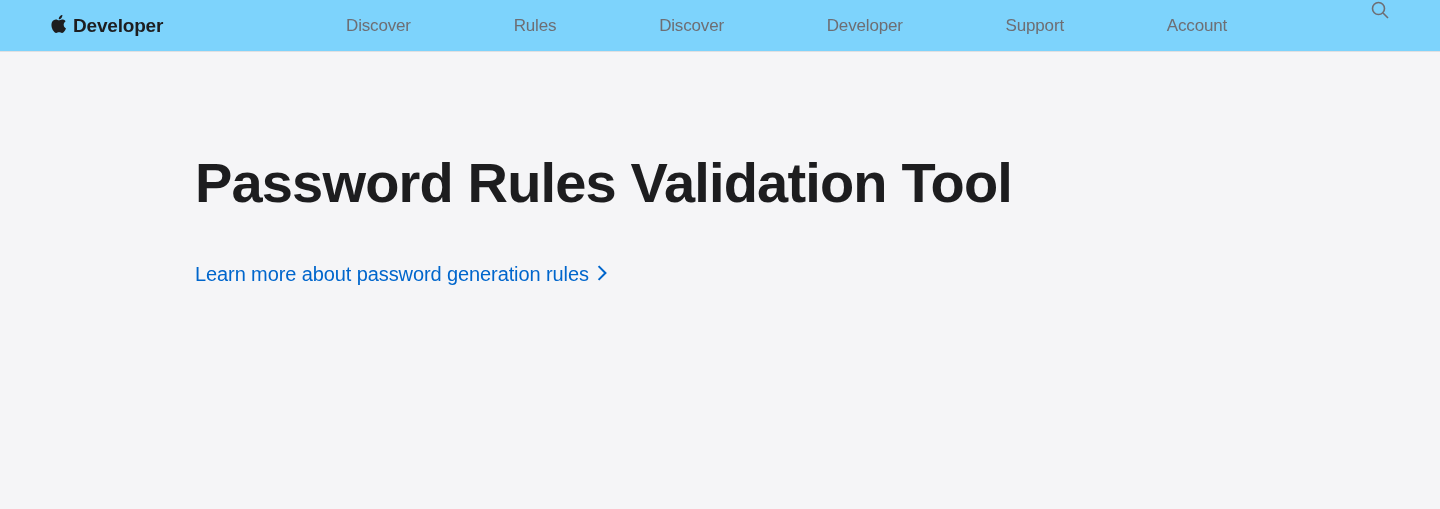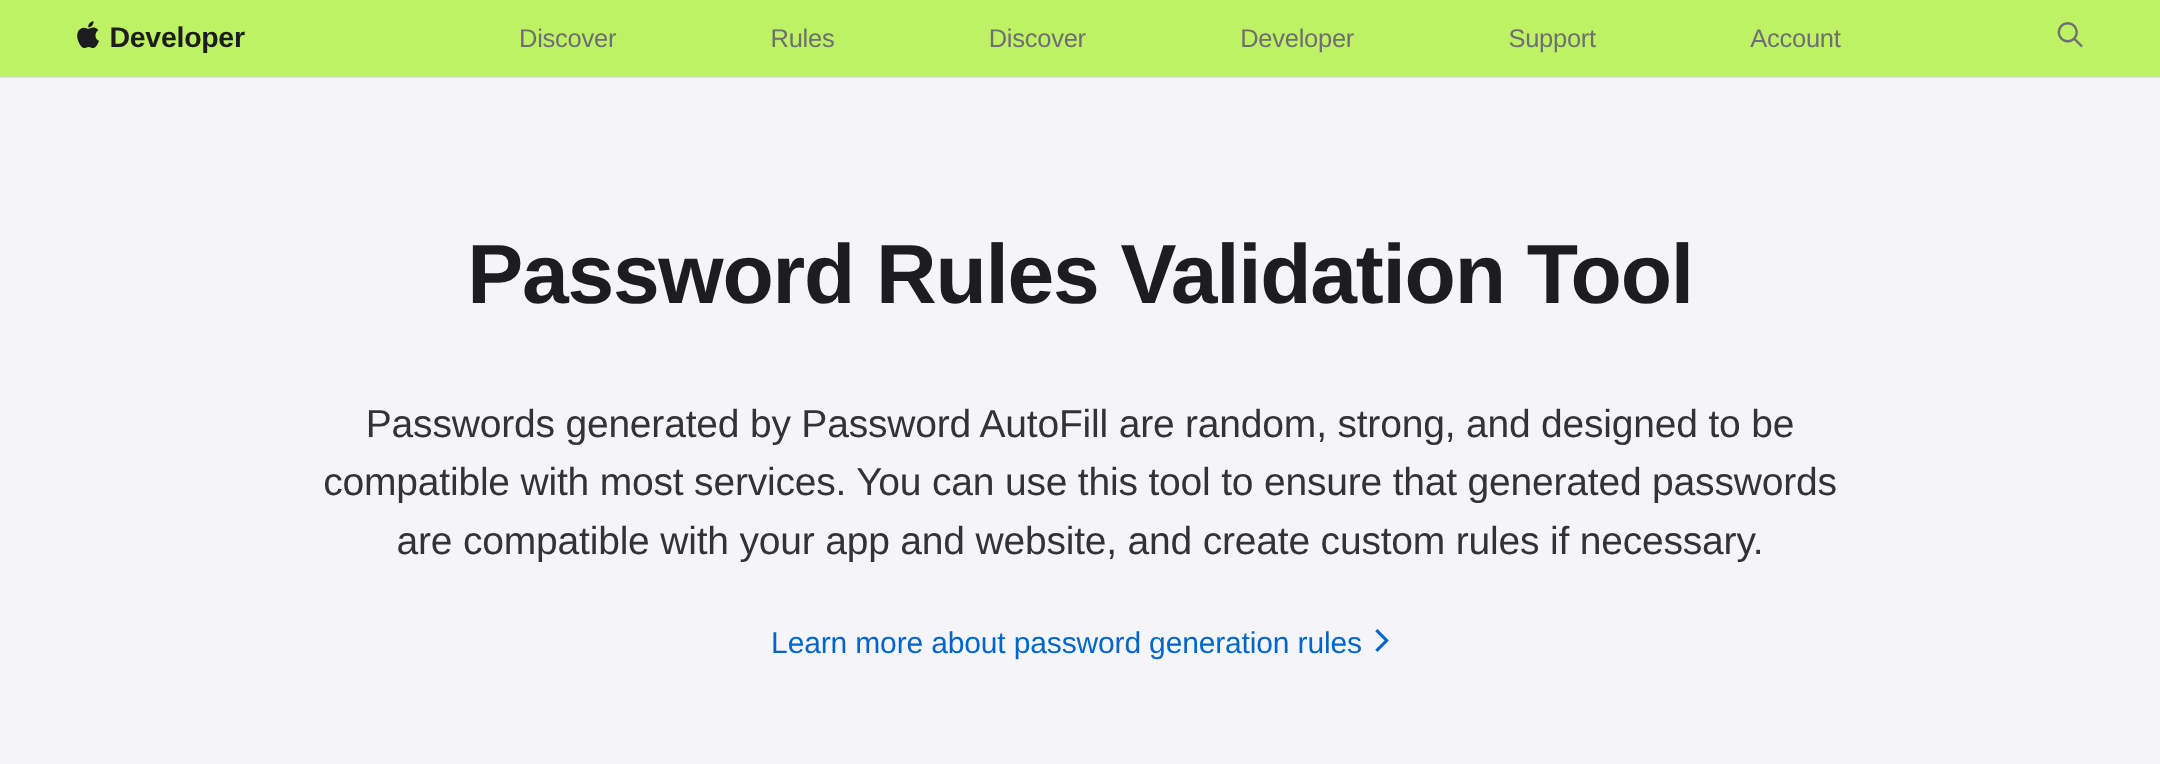--- a/index.html
+++ b/index.html
@@ -9,23 +9,22 @@
     }
     body {
       font-family: -apple-system, BlinkMacSystemFont, "SF Pro Text", "Helvetica Neue", Helvetica, Arial, sans-serif;
       background: #f5f5f7;
       width: 1440px;
       height: 509px;
       overflow: hidden;
     }
     .navbar {
       display: flex;
-      align-items: center;
       height: 52px;
-      background: #bef264;
+      background: #7dd3fc;
       border-bottom: 1px solid #e0e0e2;
       padding: 0 50px;
     }
     .nav-brand {
       display: flex;
       align-items: center;
       gap: 6px;
       cursor: pointer;
     }
     .apple-logo {
@@ -54,21 +53,21 @@
       font-weight: 400;
       letter-spacing: -0.01em;
     }
     .search-icon {
       color: #6e6e73;
       cursor: pointer;
       width: 20px;
       height: 20px;
     }
     .main-content {
-      text-align: center;
+      text-align: left;
       padding-top: 98px;
       max-width: 1050px;
       margin: 0 auto;
     }
     .page-title {
       font-size: 56px;
       font-weight: 700;
       color: #1d1d1f;
       letter-spacing: -0.015em;
       margin-bottom: 48px;
@@ -122,21 +121,20 @@
   <span>
     <svg class="search-icon" viewBox="0 0 20 20" fill="none" stroke="currentColor" stroke-width="1.6">
       <circle cx="8.5" cy="8.5" r="6"></circle>
       <line x1="13" y1="13" x2="18" y2="18"></line>
     </svg>
   </span>
 </nav>
 
 <main class="main-content">
   <h1 class="page-title">Password Rules Validation Tool</h1>
-  <p class="page-description">Passwords generated by Password AutoFill are random, strong, and designed to be compatible with most services. You can use this tool to ensure that generated passwords are compatible with your app and website, and create custom rules if necessary.</p>
   <a class="learn-more-link">
     <span>Learn more about password generation rules</span>
     <span>
       <svg class="chevron-icon" viewBox="0 0 8 14" fill="none" stroke="currentColor" stroke-width="1.8">
         <path d="M1 1 L7 7 L1 13"></path>
       </svg>
     </span>
   </a>
 </main>
 

